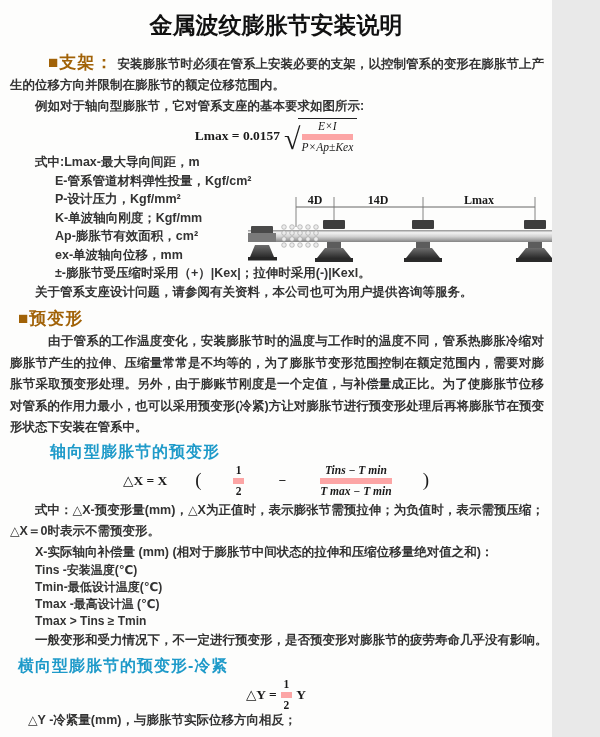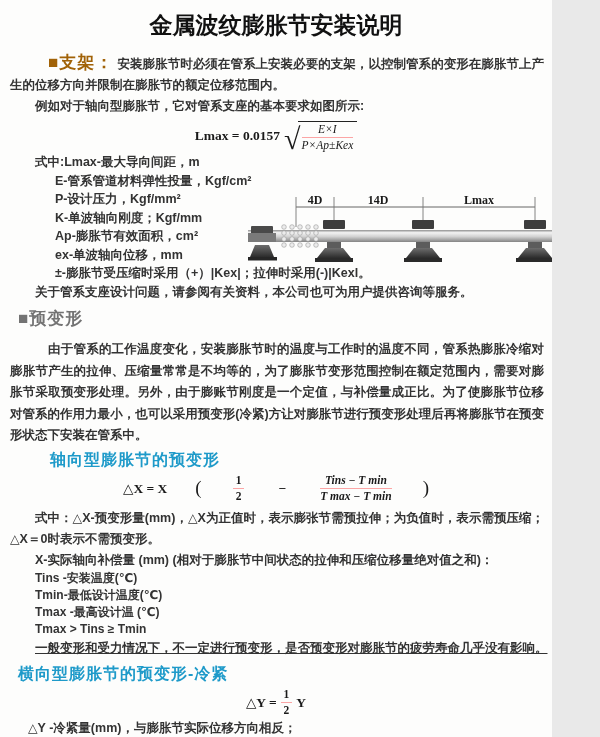--- a/index.html
+++ b/index.html
@@ -45,61 +45,61 @@
   .formula{
     display:flex;align-items:center;justify-content:center;
     font-family:"Liberation Serif","DejaVu Serif",serif;
     color:#1a1a1a;
   }
   .f1{margin:4px 0 2px 0;height:30px;}
   .f1 .f-lhs{font-weight:bold;font-size:13.5px;margin-right:4px;}
   .sqrt-sign{font-size:30px;font-weight:400;line-height:26px;margin-right:-3px;transform:translateY(3px);}
   .radicand{border-top:1.5px solid #222;padding:1px 4px 0 4px;display:inline-block;}
   .frac{display:inline-flex;flex-direction:column;text-align:center;vertical-align:middle;}
-  .frac .num{border-bottom:1px solid #fca5a5;padding:0 3px 1px 3px;line-height:13px;}
+  .frac .num{border-bottom:6px solid #fca5a5;padding:0 3px 1px 3px;line-height:13px;}
   .frac .den{padding-top:1px;line-height:13px;}
   .it{font-style:italic;}
   .f1 .frac{font-size:11.5px;}
   .f2{margin:2px 0 2px 0;height:34px;font-size:13.5px;font-weight:bold;gap:28px;}
   .f2 .frac{font-size:11.5px;font-weight:bold;margin:0 3px;}
   .f2 .paren{font-size:19px;font-weight:400;transform:translateY(-1px);}
   .f2 .op{margin:0 3px;}
   .f3{margin:4px 0 2px 0;height:28px;font-size:13.5px;font-weight:bold;}
   .f3 .frac{font-size:11.5px;margin:0 4px;}
   
   .defs{padding:0;margin:2px 0 0 0;font-size:12.5px;font-weight:bold;}
   .defs div{margin-left:55px;line-height:18.5px;}
   .defs div:first-child,
   .defs div:nth-child(8),
   .defs div:nth-child(9){margin-left:35px;}
   
   .block-heading{
-    margin:6px 0 9px 18px;
-    color:#737373;font-size:17px;font-weight:bold;line-height:23px;letter-spacing:1px;
+    margin:6px 0 1px 18px;
+    color:#a16207;font-size:17px;font-weight:bold;line-height:23px;letter-spacing:1px;
   }
   .body-para{
     margin:0;padding:0 8px 0 10px;
     text-indent:38px;
     font-size:12.5px;font-weight:bold;line-height:21.5px;text-align:justify;
   }
   .sub-heading{
     margin:2px 0 0 50px;
     color:#1e9ac9;font-size:16px;font-weight:bold;line-height:21px;letter-spacing:1px;
   }
   .sub-heading.lateral{margin-left:18px;margin-top:4px;line-height:23px;}
   .explain-para{
     margin:0;padding:0 8px 0 10px;text-indent:25px;
     font-size:12.5px;font-weight:bold;line-height:21px;text-align:justify;
   }
   .axial-items{margin:0;font-size:12px;font-weight:bold;}
   .axial-items div{margin-left:35px;line-height:17px;}
   .axial-items div:first-child{line-height:20px;font-size:12.5px;}
   .note-line{
     margin:1px 2px 0 35px;
-    font-size:12.5px;font-weight:bold;line-height:19px;text-decoration:underline;
+    font-size:12.5px;font-weight:bold;line-height:19px;
   }
   .final-line{margin:2px 0 0 28px;font-size:12.5px;font-weight:bold;line-height:18px;}
   
   .diagram{
     position:absolute;left:248px;top:194px;width:337px;height:75px;
   }
 </style>
 </head>
 <body>
 

